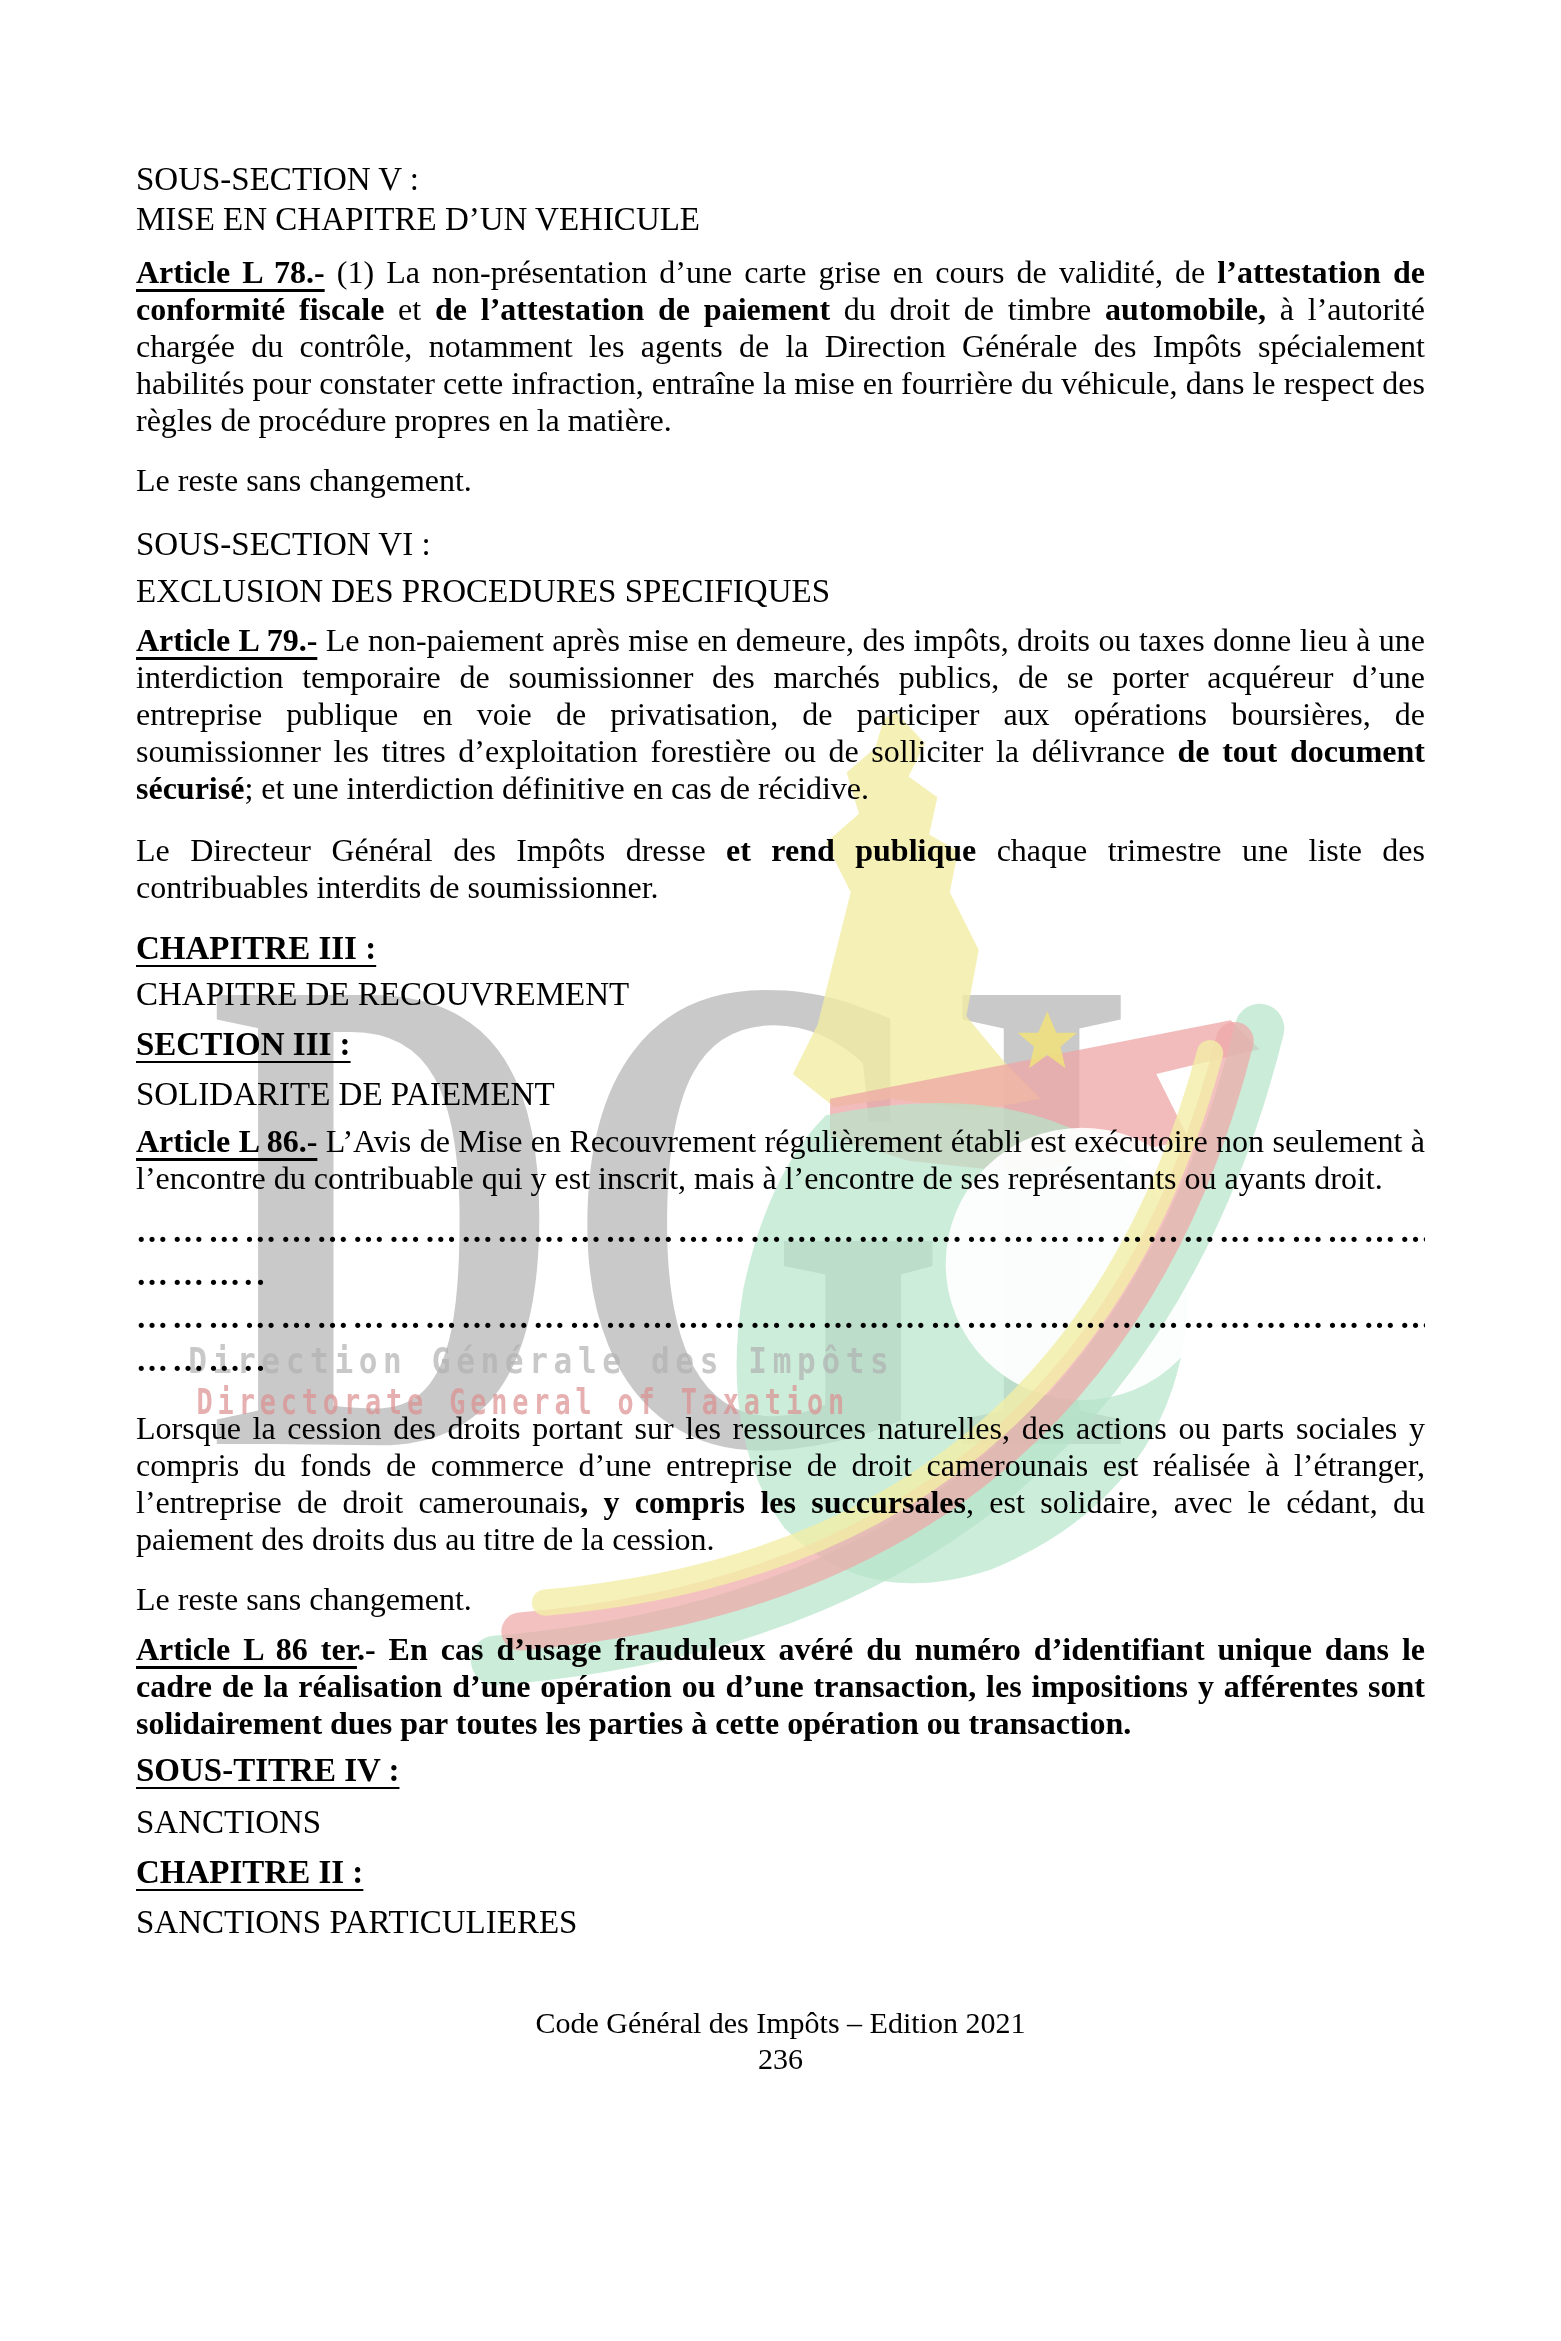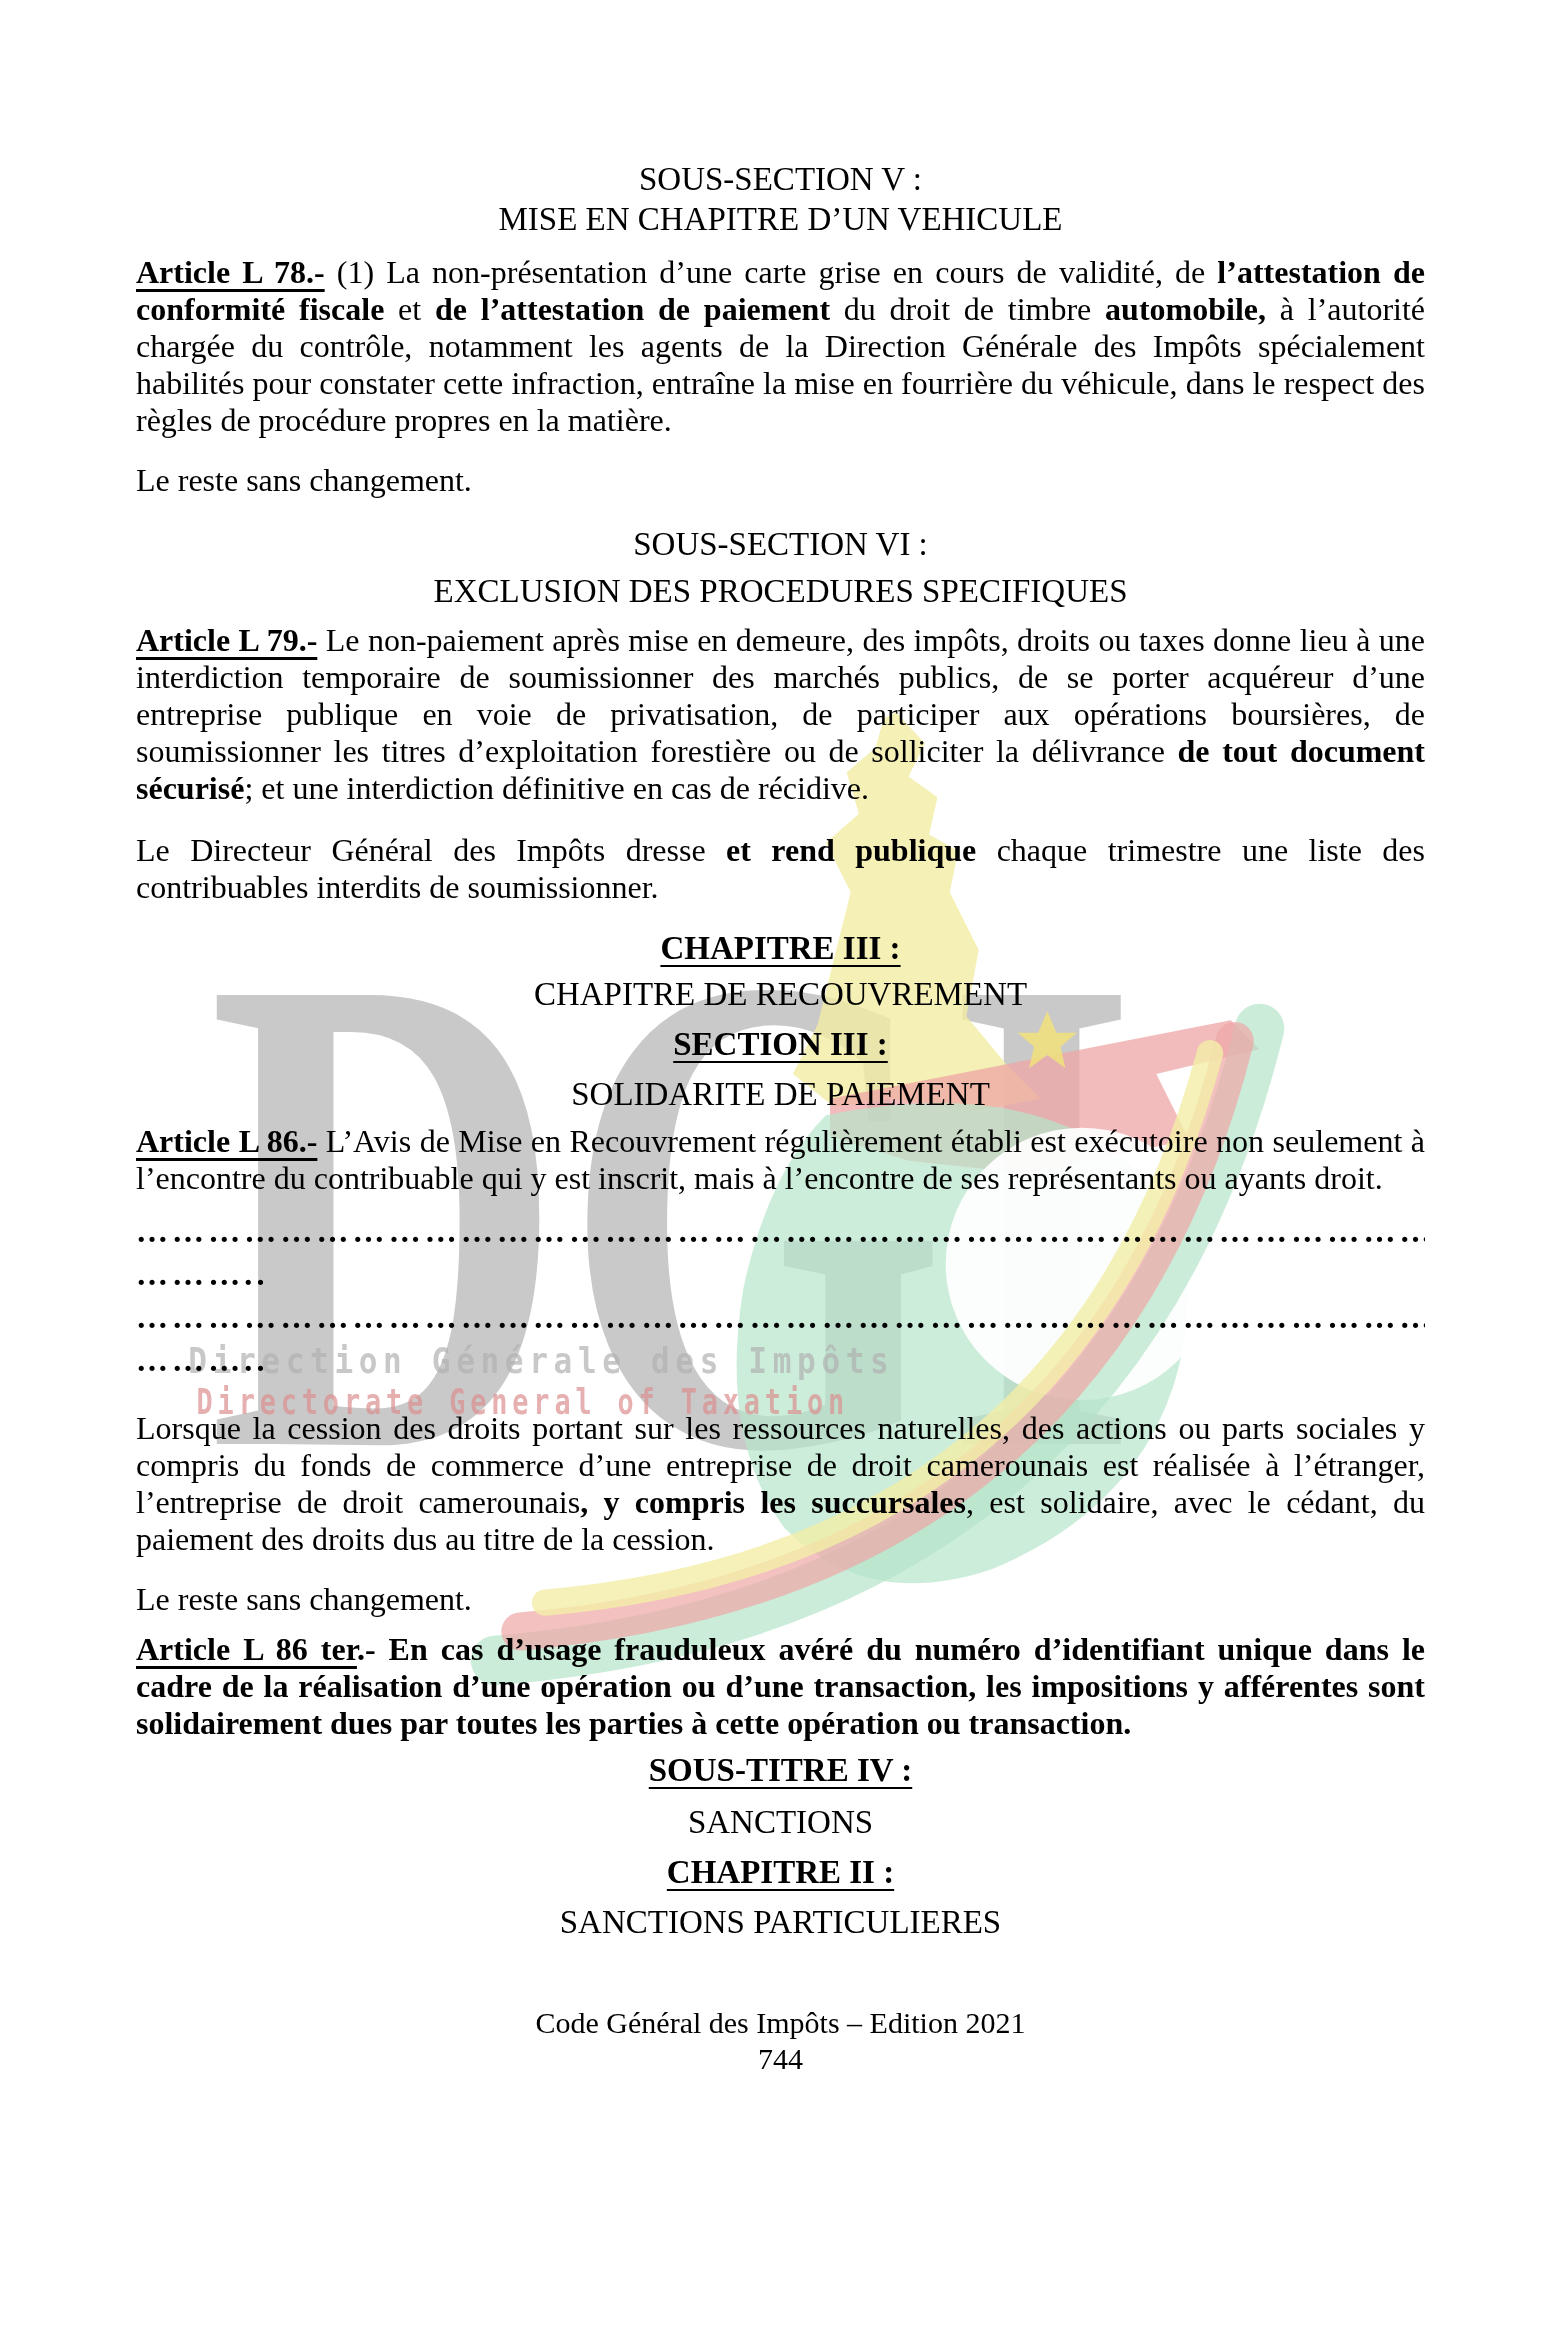--- a/index.html
+++ b/index.html
@@ -16,21 +16,20 @@
   }
   .content{
     position:relative;z-index:1;
     margin:0 136px;
     padding-top:159px;
     width:1289px;
     font-size:32px;
     line-height:37px;
   }
   .h{
-    text-align:center;
     font-size:33px;
     line-height:40px;
     font-weight:normal;
   }
   .h.u{
     text-decoration:underline;
     text-decoration-thickness:2.1px;
     text-underline-offset:5.8px;
     font-weight:bold;
   }
@@ -125,17 +124,17 @@
 
   <p class="para boldpara mt16"><span class="lbl">Article L 86 ter</span><span class="b">.- En cas d’usage frauduleux avéré du numéro d’identifiant unique dans le cadre de la réalisation d’une opération ou d’une transaction, les impositions y afférentes sont solidairement dues par toutes les parties à cette opération ou transaction.</span></p>
 
   <div class="h u mt10">SOUS-TITRE IV :</div>
   <div class="h mt14">SANCTIONS</div>
   <div class="h u mt12">CHAPITRE II :</div>
   <div class="h mt12">SANCTIONS PARTICULIERES</div>
 
   <div class="footer mt76">
     <div>Code Général des Impôts – Edition 2021</div>
-    <div>744</div>
+    <div>236</div>
   </div>
 
 </div>
 
 
 </body></html>

